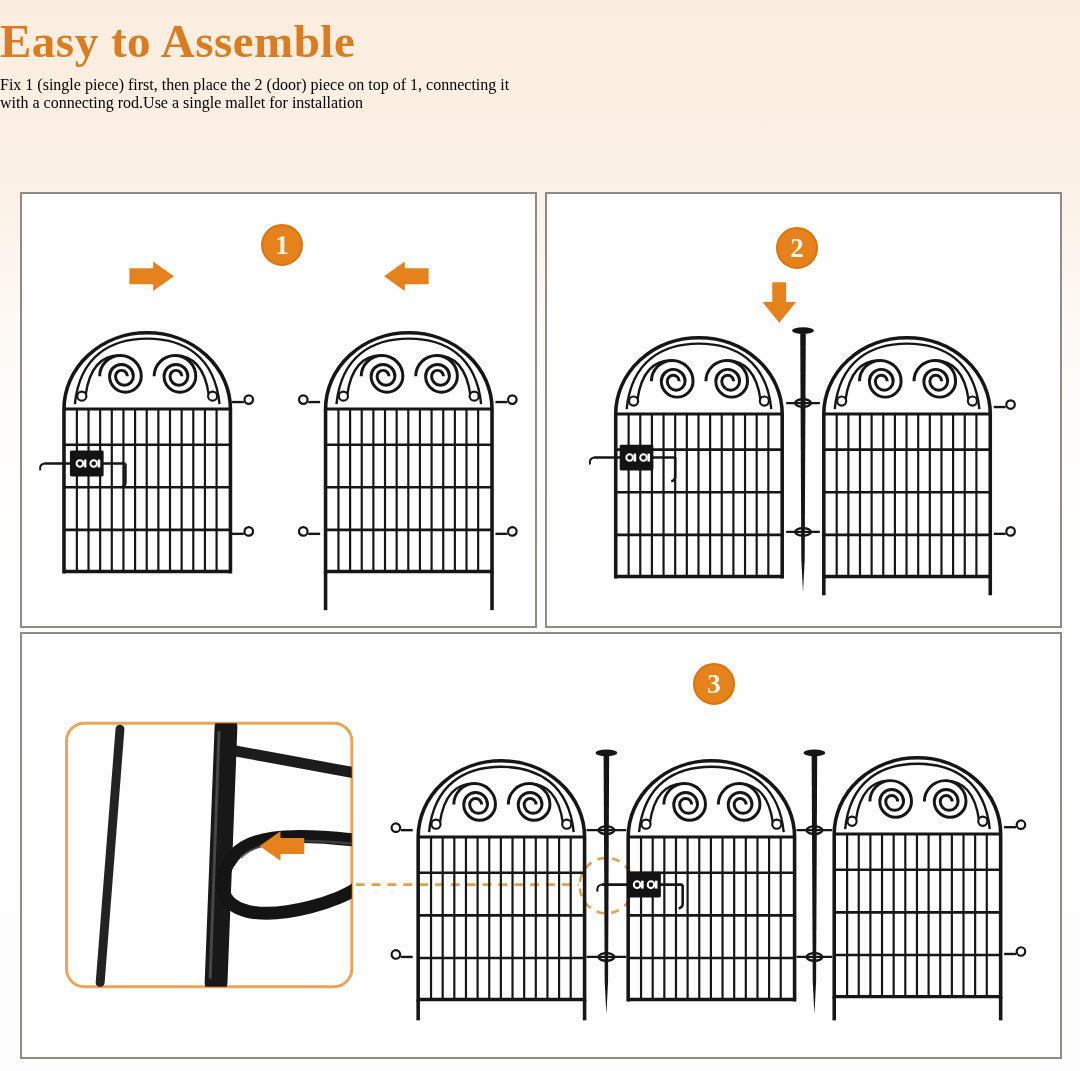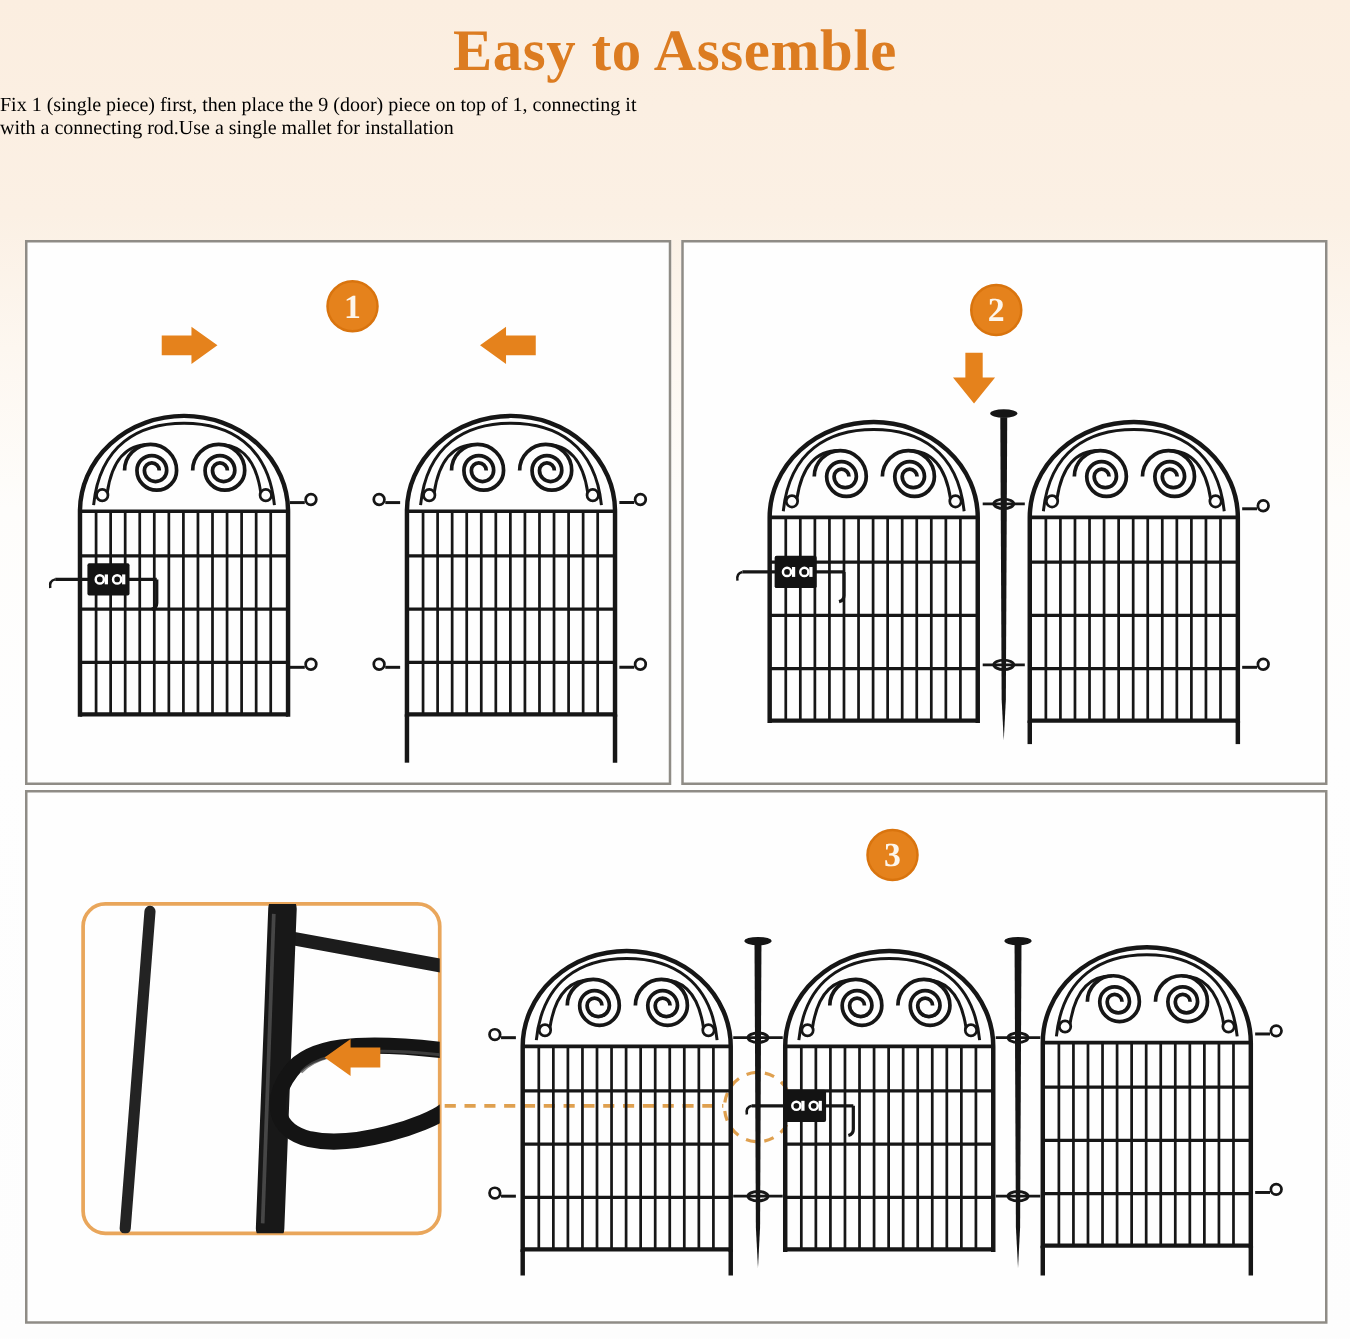--- a/index.html
+++ b/index.html
@@ -2,21 +2,21 @@
 <html><head>
 <meta charset="utf-8">
 <style>
   html,body{margin:0;padding:0;}
   body{
     width:1080px;height:1071px;position:relative;overflow:hidden;
     background:linear-gradient(180deg,#fbeee0 0%,#fbf0e4 16%,#fdf7f0 26%,#fefdfb 38%,#fefefe 55%,#fdfdfd 100%);
     font-family:"Liberation Serif", serif;
   }
   .title{
-    margin:14px 0 0 0;text-align:center;
+    margin:14px 0 0 0;text-align:left;
     font-size:47px;font-weight:bold;color:#dc7c21;letter-spacing:.5px;
   }
   .subtitle{
     margin:8px auto 0 auto;text-align:center;color:#191919;
     font-size:25.5px;line-height:41px;max-width:1020px;
   }
   .panel{
     position:absolute;background:#fefefe;border:2px solid #8f8c86;box-sizing:border-box;
   }
   .panel svg{position:absolute;left:0;top:0;}
@@ -97,21 +97,21 @@
     </g>
 
     <polygon id="arrow-right" points="0,7 24,7 24,0 45,15 24,30 24,23 0,23" fill="#e5821c"></polygon>
     <polygon id="arrow-down" points="10,0 24,0 24,20 34,20 17,41 0,20 10,20" fill="#e5821c"></polygon>
   </defs>
 </svg>
 
 <h1 class="title">Easy to Assemble</h1>
 <p class="subtitle">
   </p>
-<div>Fix 1 (single piece) first, then place the 9 (door) piece on top of 1, connecting it</div>
+<div>Fix 1 (single piece) first, then place the 2 (door) piece on top of 1, connecting it</div>
   <div>with a connecting rod.Use a single mallet for installation</div>
 <p></p>
 
 <section class="panel" id="panel1">
   <svg viewBox="0 0 517 436" width="513" height="432">
     <use href="#arrow-right" transform="translate(108,68)"></use>
     <use href="#arrow-right" transform="translate(410,68) scale(-1,1)"></use>
 
     <g>
       <use href="#fence-motif" transform="translate(38,133)"></use>

